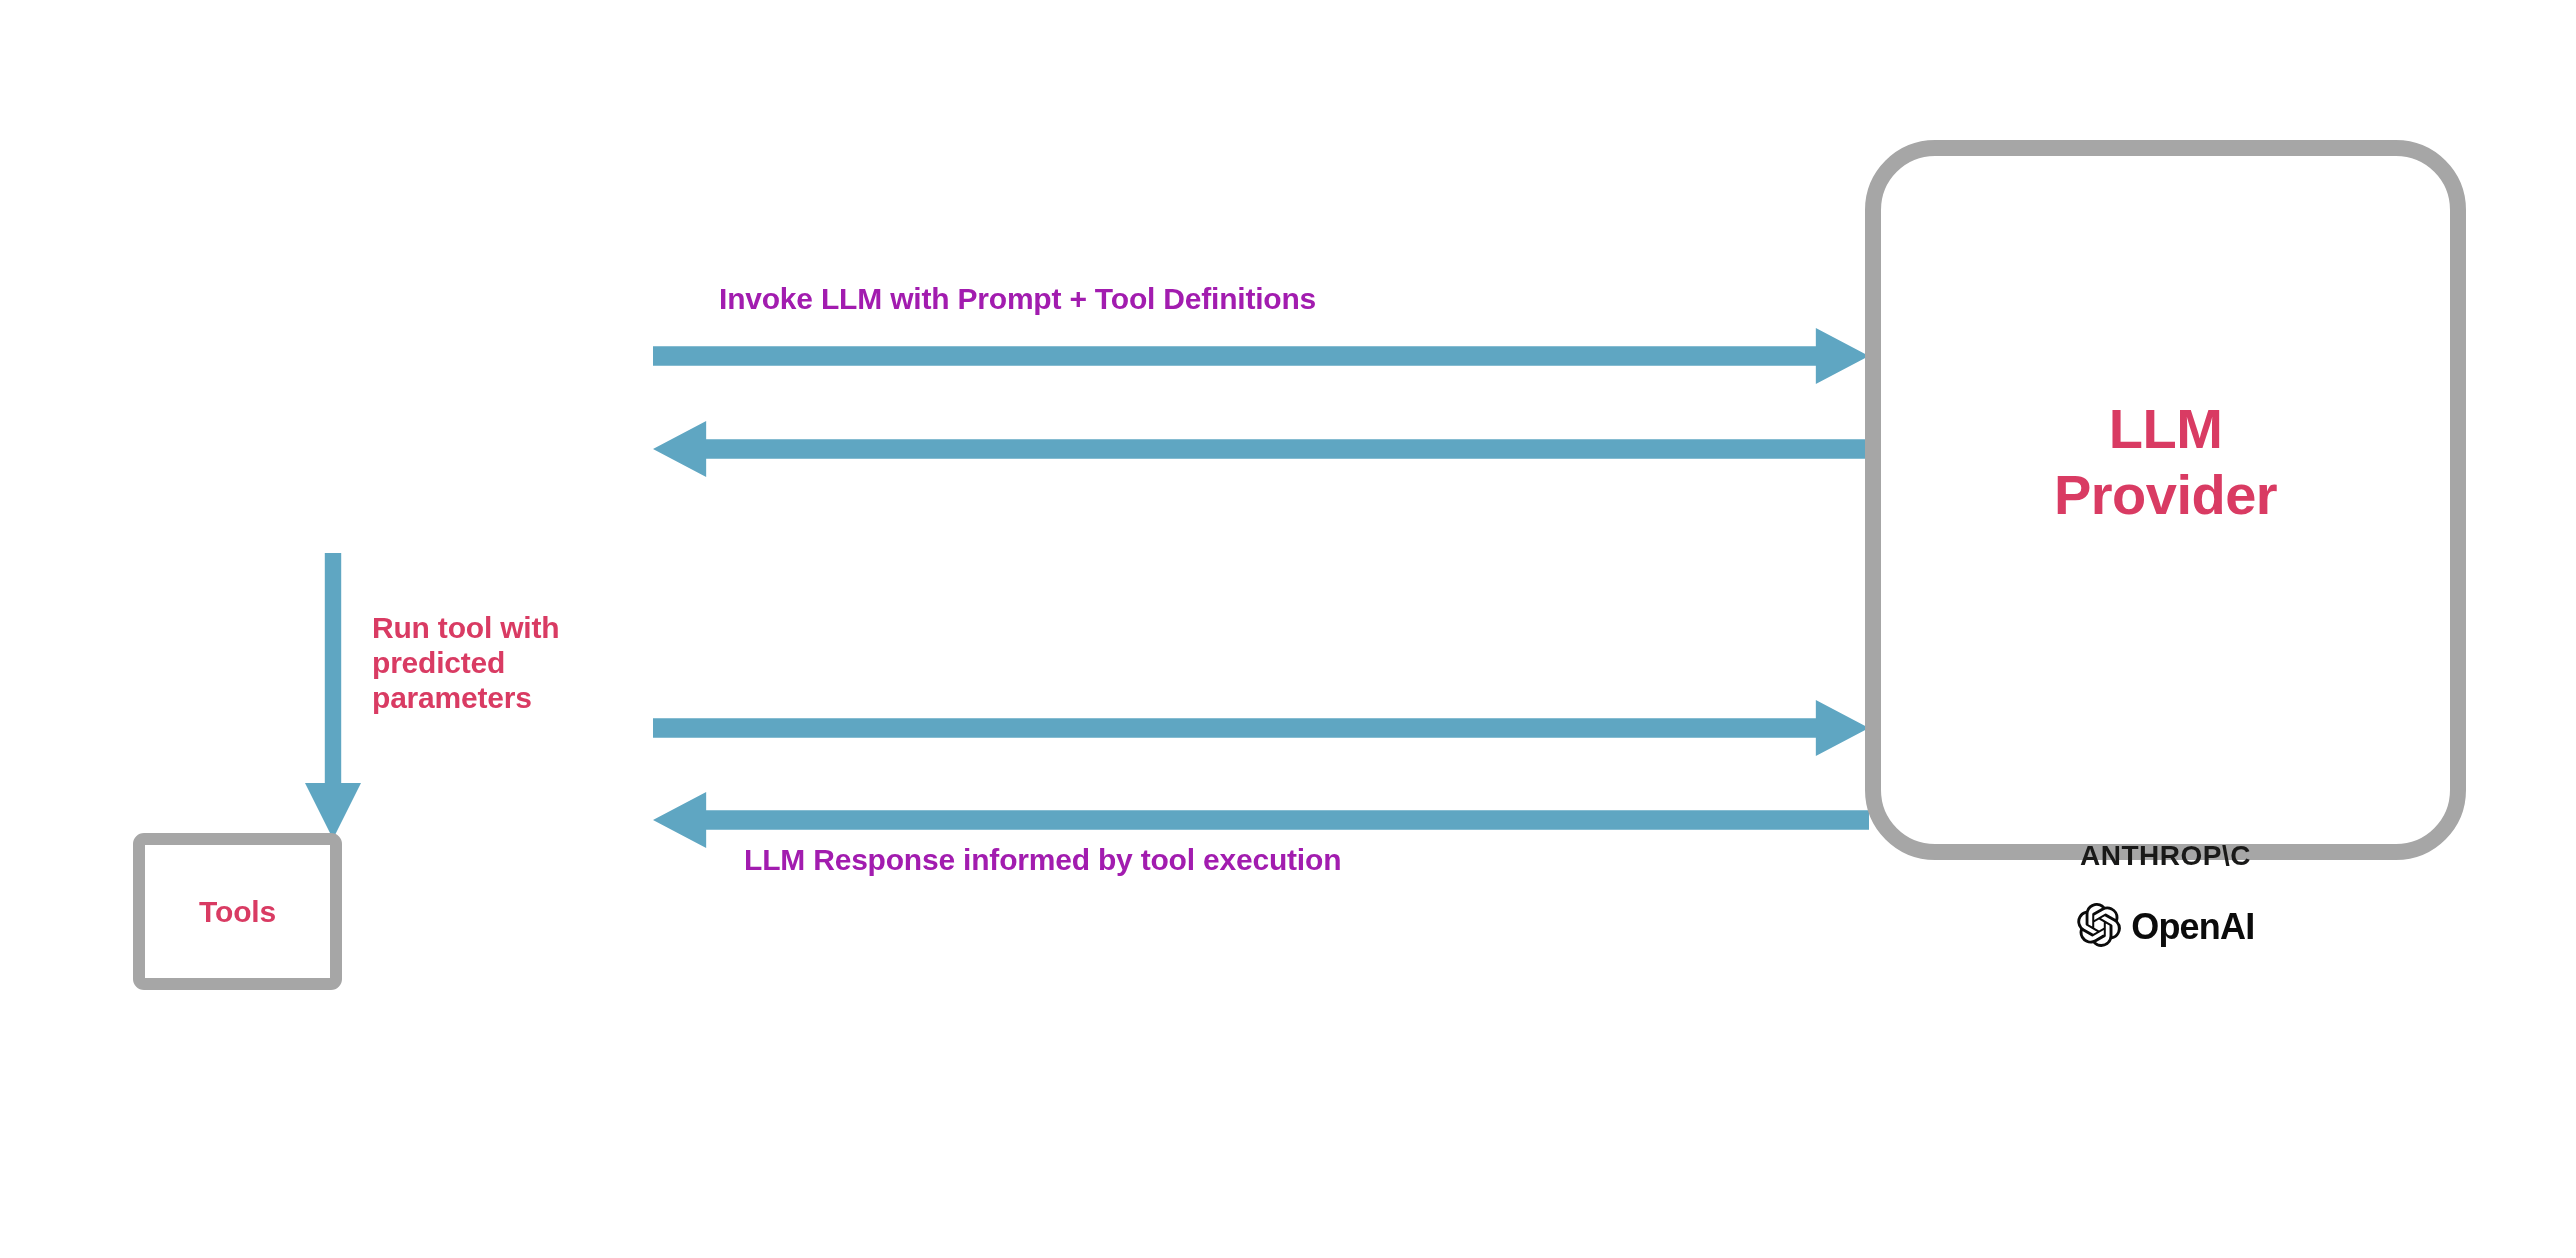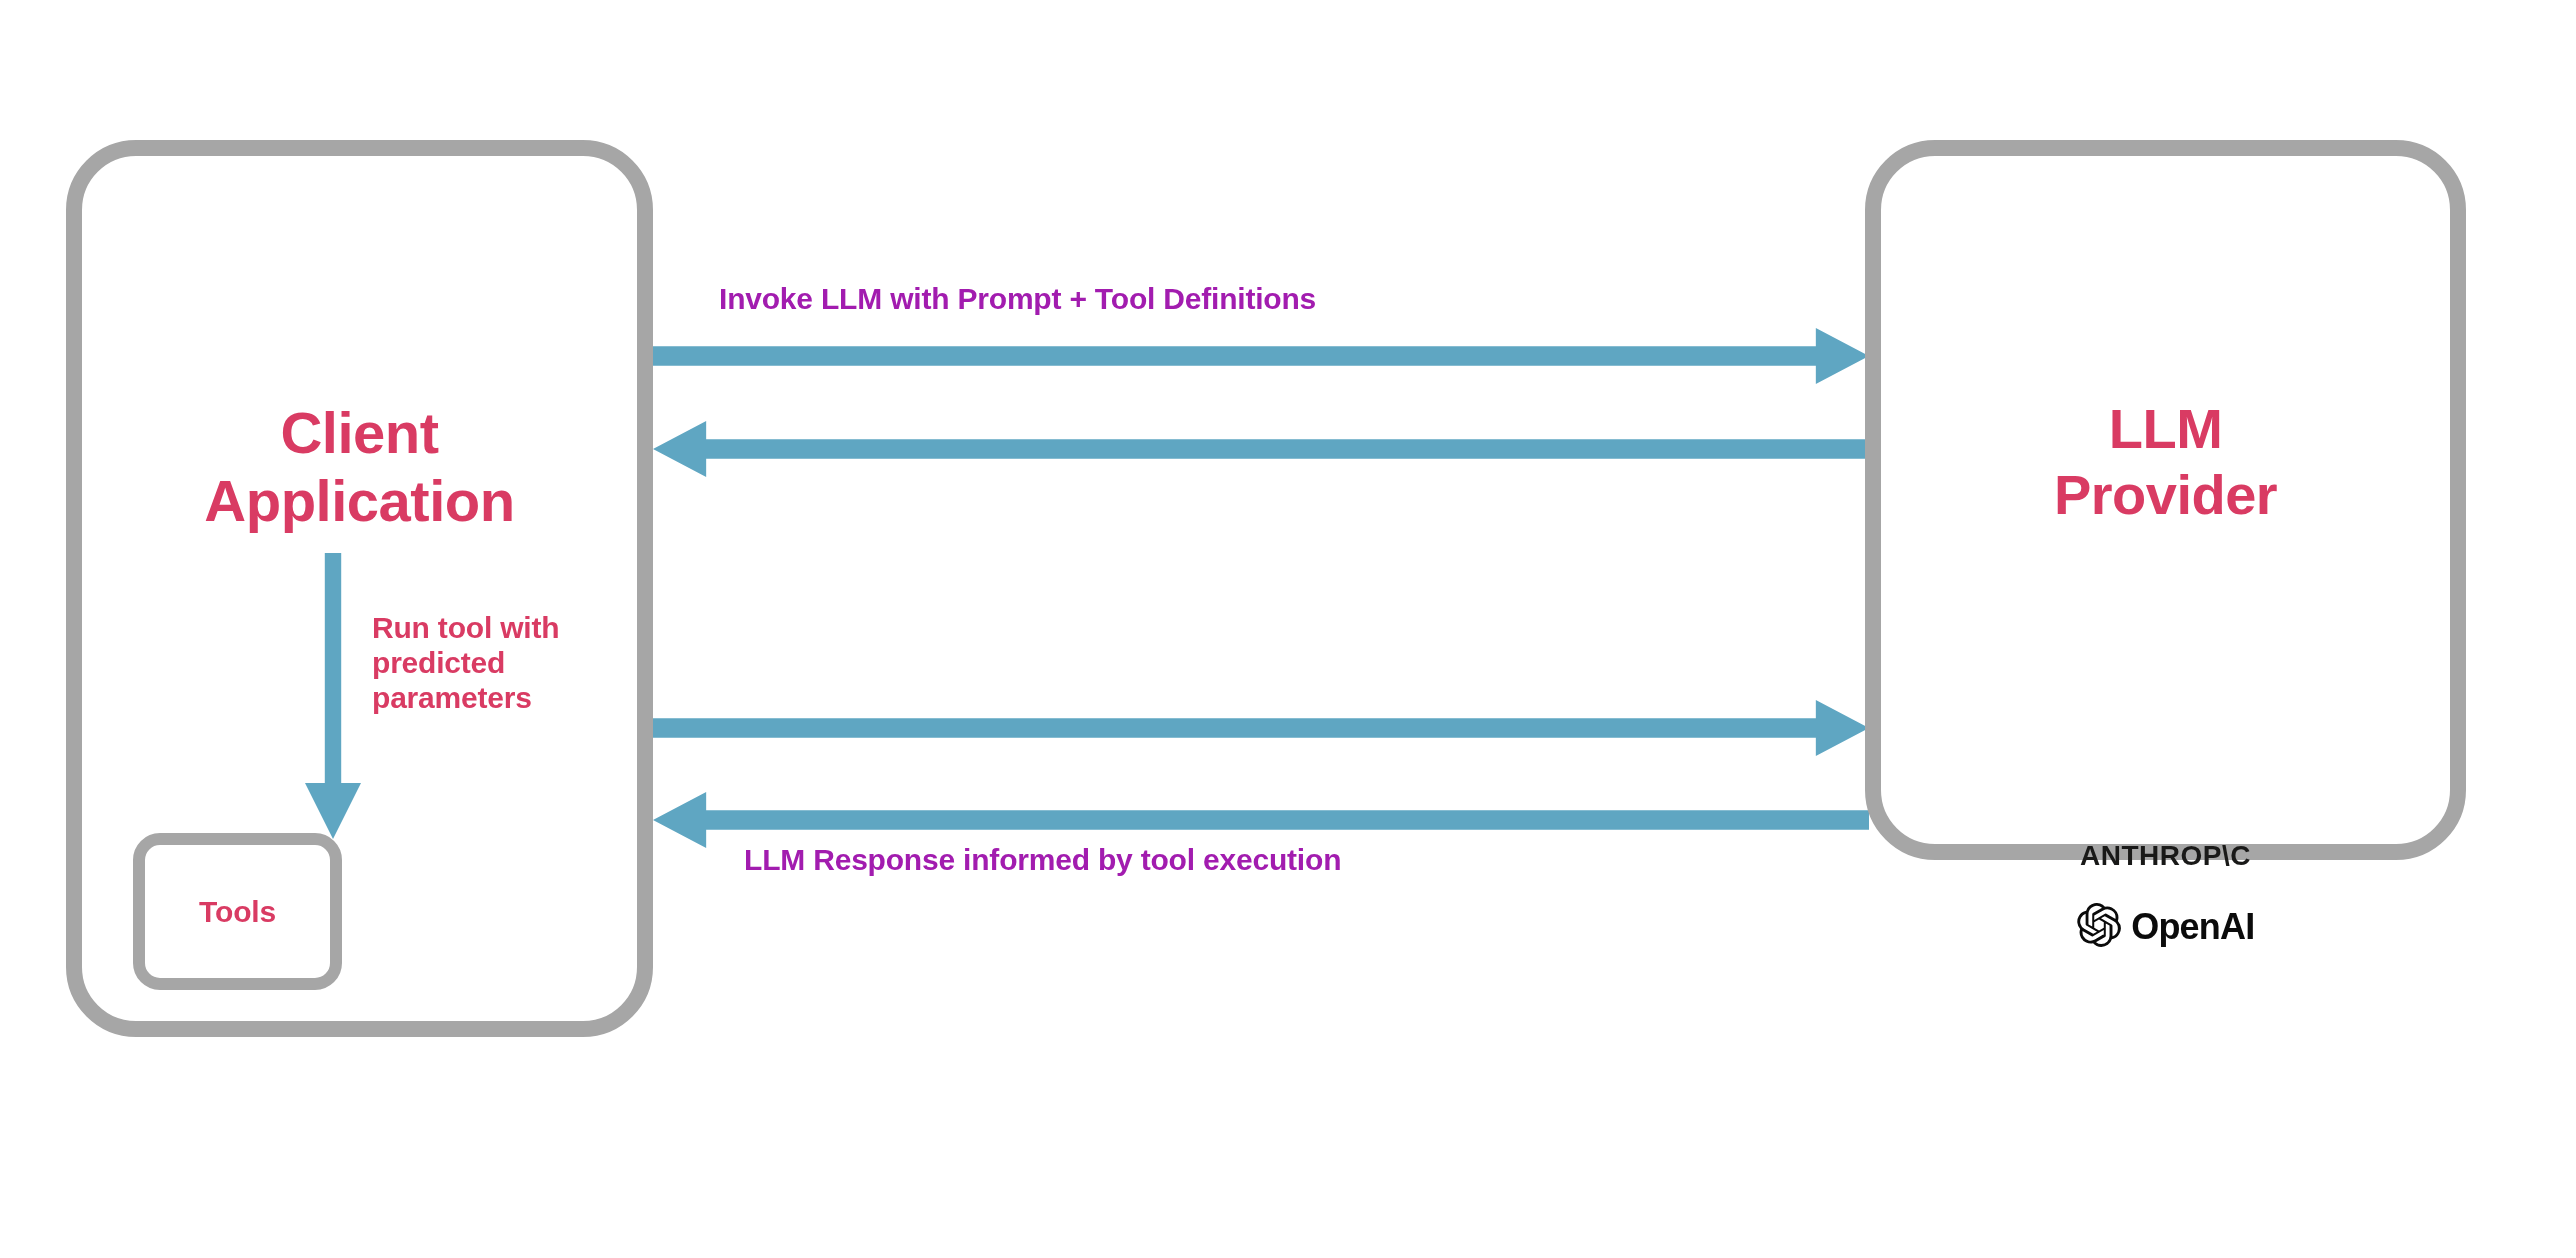--- a/index.html
+++ b/index.html
@@ -65,21 +65,21 @@
   
   #tools-box {
     position: absolute;
     box-sizing: border-box;
     left: 133px;
     top: 833px;
     width: 209px;
     height: 157px;
     background: #ffffff;
     border: 12.6px solid #a6a6a6;
-    border-radius: 27px;
+    border-radius: 11px;
     display: flex;
     align-items: center;
     justify-content: center;
   }
   #tools-label {
     color: #d93b63;
     font-size: 30px;
     font-weight: bold;
     letter-spacing: -0.2px;
   }
@@ -161,24 +161,20 @@
     font-size: 36px;
     font-weight: bold;
     letter-spacing: -0.8px;
   }
 </style>
 </head>
 <body>
 
 <div id="canvas">
 
-  <div id="client-box" class="node-box">
-    <div id="client-title" class="node-title">Client
-Application</div>
-  </div>
 
   <div id="arrow-run-tool">
     <svg width="56" height="286" viewBox="0 0 58 296" xmlns="http://www.w3.org/2000/svg">
       <path d="M20.5 0 H37.5 V238 H58 L29 296 L0 238 H20.5 Z" fill="#5fa6c2"></path>
     </svg>
   </div>
   <div id="caption-run-tool">Run tool with
 predicted
 parameters</div>
 

